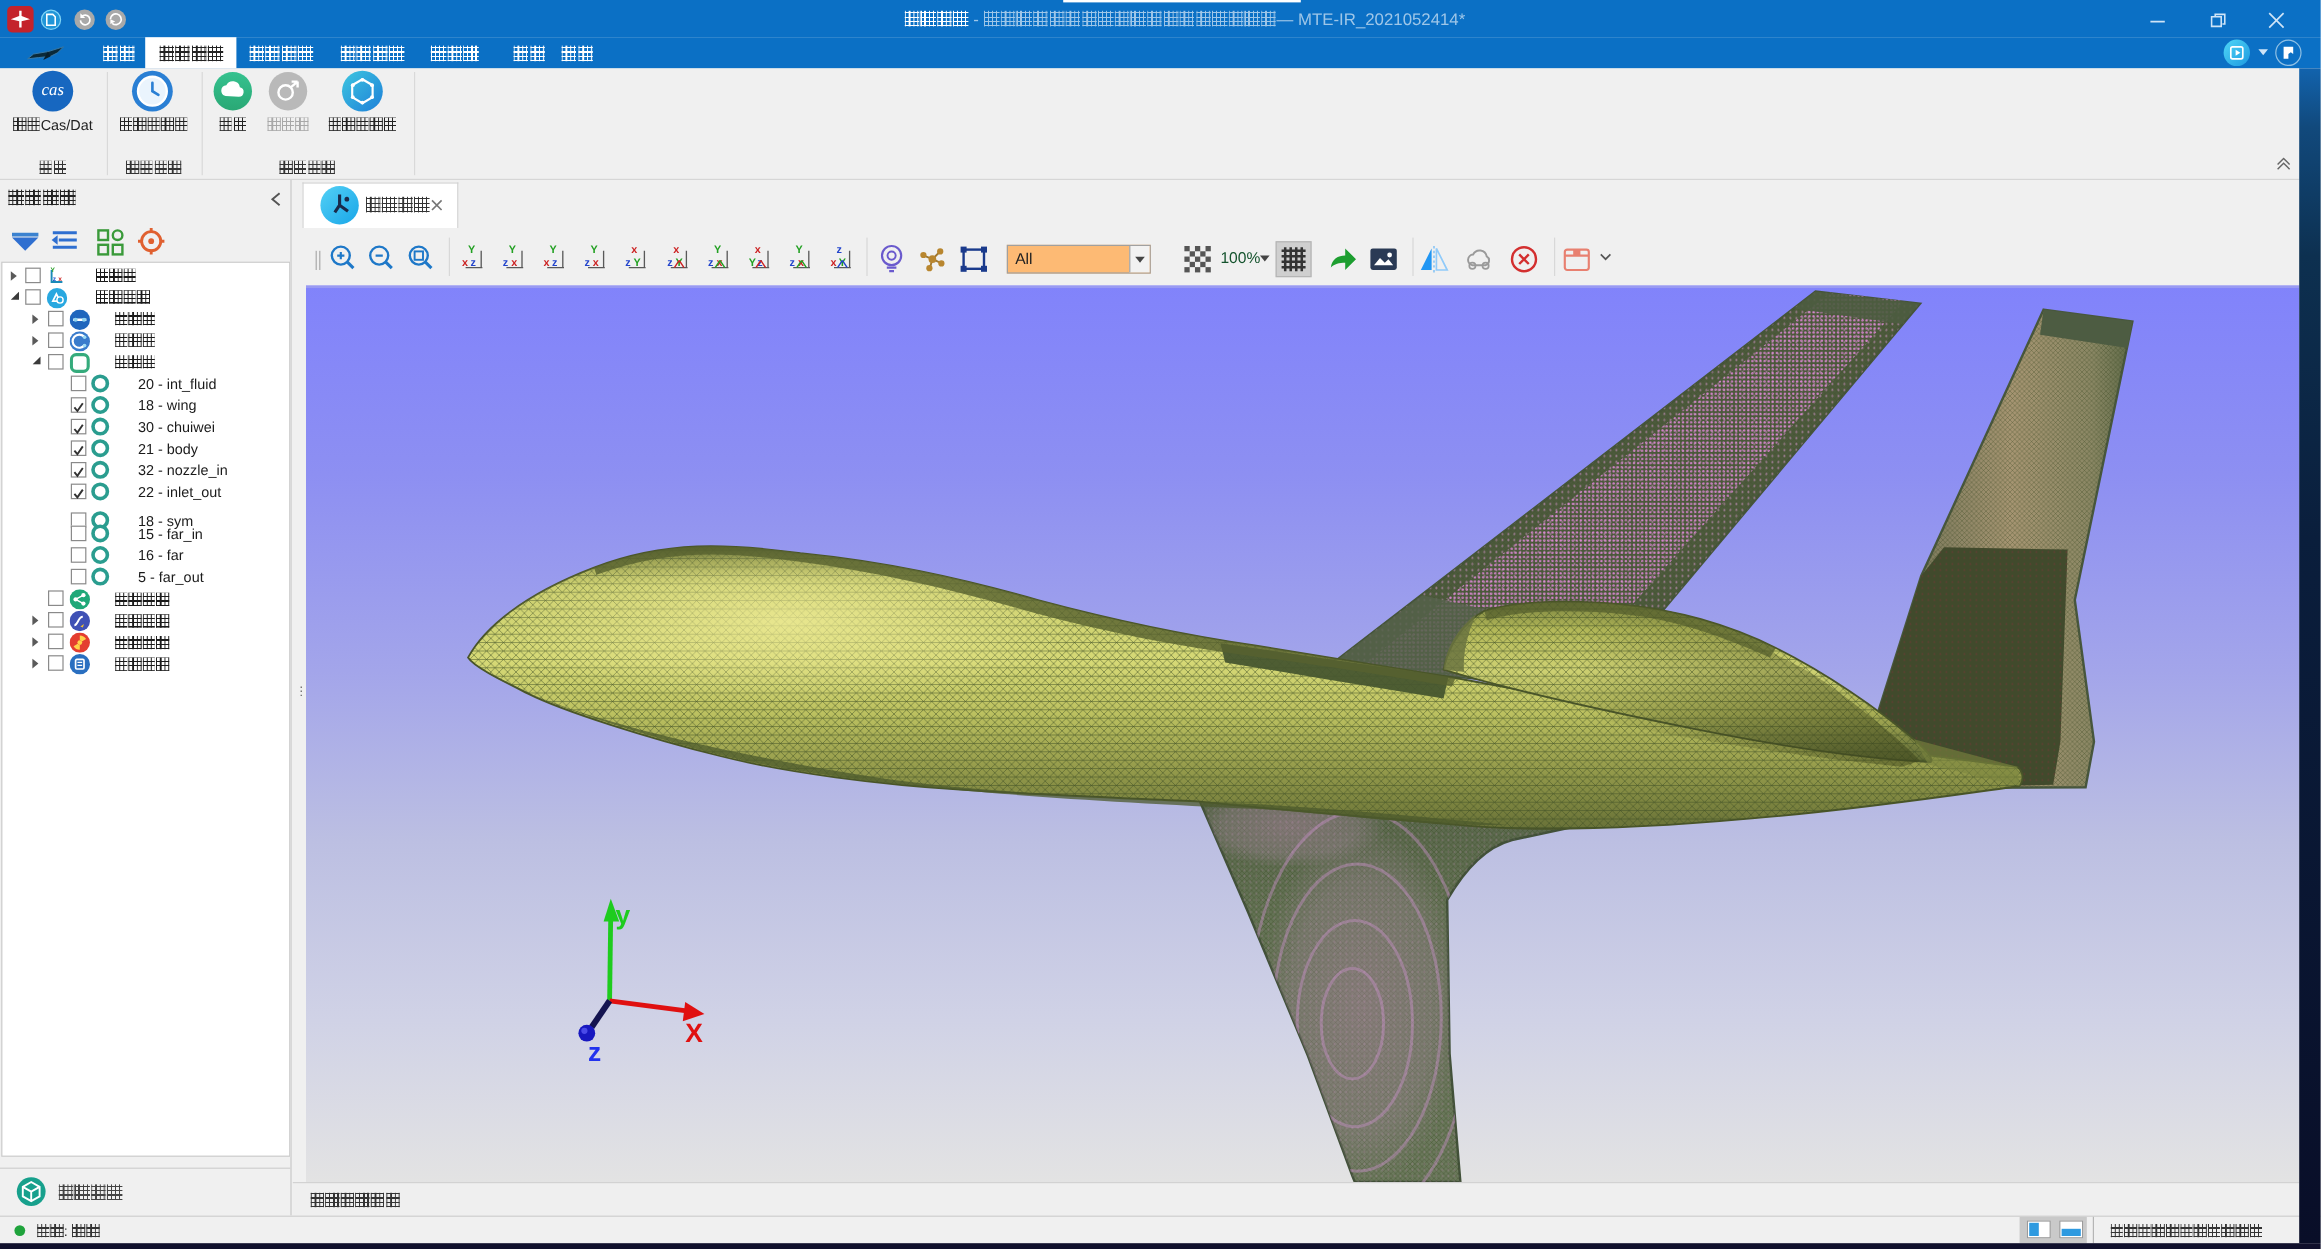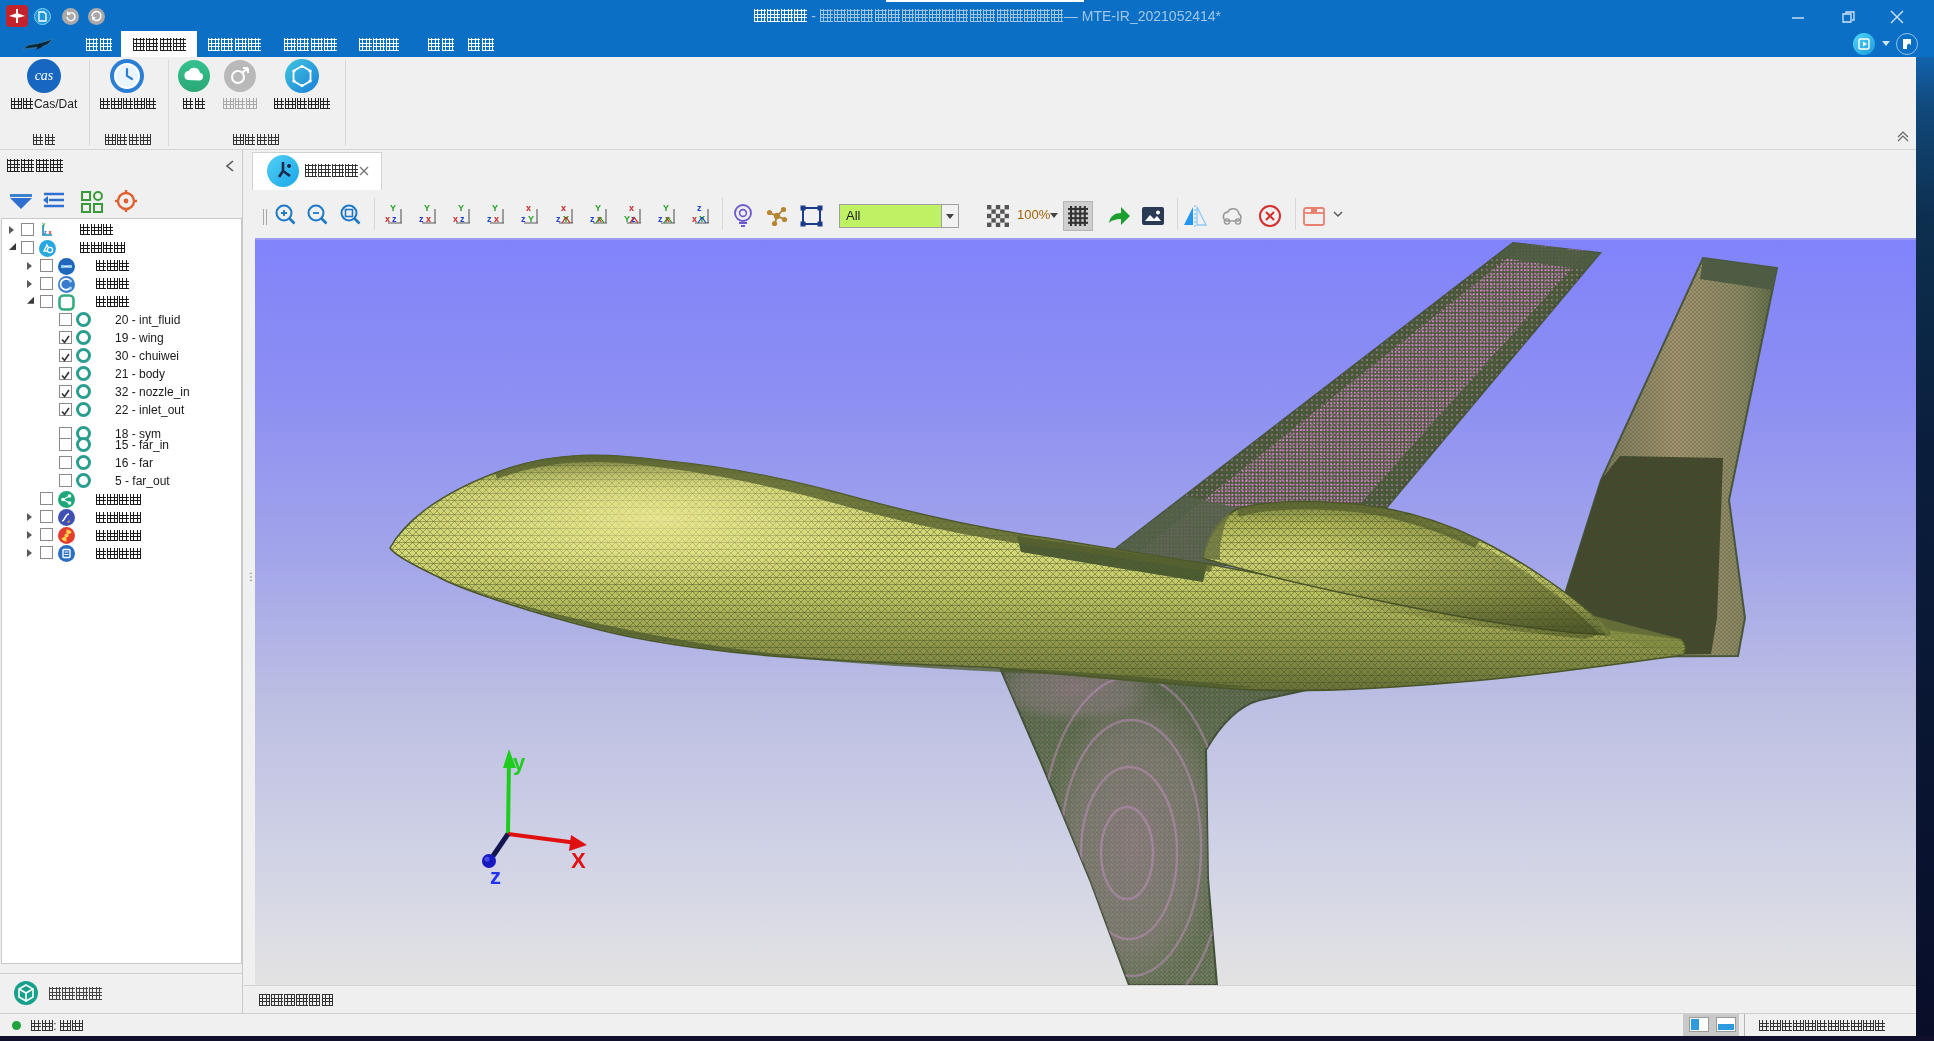--- a/index.html
+++ b/index.html
@@ -204,21 +204,21 @@
 <div class="trow" style="top:91.8px">
         <div class="cb" style="left:57px"></div>
         <div class="ring" style="left:74px"></div>
         <div class="abs" style="left:113px">20 - int_fluid</div>
       </div>
 <div class="trow" style="top:109.7px">
         <div class="cb" style="left:57px"><svg width="11" height="11" viewBox="0 0 11 11">
             <path d="M2 5.5l2.5 3L9 2" fill="none" stroke="#333" stroke-width="1.6"></path>
           </svg></div>
         <div class="ring" style="left:74px"></div>
-        <div class="abs" style="left:113px">19 - wing</div>
+        <div class="abs" style="left:113px">18 - wing</div>
       </div>
 <div class="trow" style="top:127.7px">
         <div class="cb" style="left:57px"><svg width="11" height="11" viewBox="0 0 11 11">
             <path d="M2 5.5l2.5 3L9 2" fill="none" stroke="#333" stroke-width="1.6"></path>
           </svg></div>
         <div class="ring" style="left:74px"></div>
         <div class="abs" style="left:113px">30 - chuiwei</div>
       </div>
 <div class="trow" style="top:145.6px">
         <div class="cb" style="left:57px"><svg width="11" height="11" viewBox="0 0 11 11">
@@ -325,25 +325,25 @@
       <path d="M2 2l8 8M10 2l-8 8" stroke="#777" stroke-width="1.4"></path>
     </svg>
 </div>
 <div class="abs vtoolbar" id="vtb">
  <div class="abs" style="left:19px;top:19px;width:1px;height:16px;background:#aaa"></div>
  <div class="abs" style="left:22px;top:19px;width:1px;height:16px;background:#aaa"></div>
  <div class="abs" style="left:130px;top:8px;width:1px;height:32px;background:#d8d8d8"></div>
  <div class="abs" style="left:478px;top:8px;width:1px;height:32px;background:#d8d8d8"></div>
  <div class="abs" style="left:933px;top:8px;width:1px;height:32px;background:#d8d8d8"></div>
  <div class="abs" style="left:1051px;top:8px;width:1px;height:32px;background:#d8d8d8"></div>
- <div class="abs" style="left:595px;top:14px;width:120px;height:24px;background:#bef264;border:1px solid #a0a0a0;font-size:13px;color:#222;line-height:22px;padding-left:6px">All</div>
+ <div class="abs" style="left:595px;top:14px;width:120px;height:24px;background:#fdba74;border:1px solid #a0a0a0;font-size:13px;color:#222;line-height:22px;padding-left:6px">All</div>
  <div class="abs" style="left:697px;top:15px;width:17px;height:22px;background:#f2f2f2;border-left:1px solid #a0a0a0">
   <div class="abs" style="left:4px;top:9px;border-left:4px solid transparent;border-right:4px solid transparent;border-top:5px solid #444"></div>
     </div>
- <div class="abs" style="left:773px;top:17px;font-size:13px;color:#a16207">100%</div>
+ <div class="abs" style="left:773px;top:17px;font-size:13px;color:#14532d">100%</div>
  <div class="abs" style="left:806px;top:23px;border-left:4px solid transparent;border-right:4px solid transparent;border-top:5px solid #444"></div>
  <div class="abs" style="left:819px;top:11px;width:30px;height:30px;background:#cfcfcf;border:1px solid #b5b5b5"></div>
 <svg class="abs" style="left:28px;top:12px" width="28" height="28" viewBox="0 0 28 28">
 <circle cx="12" cy="11" r="7.5" fill="none" stroke="#1e78c8" stroke-width="2"></circle>
 <path d="M17.5 16.5l5 5" stroke="#1e78c8" stroke-width="2.6"></path>
       <path d="M12 8v6M9 11h6" stroke="#1e78c8" stroke-width="1.8"></path>
     </svg>
 <svg class="abs" style="left:60px;top:12px" width="28" height="28" viewBox="0 0 28 28">
 <circle cx="12" cy="11" r="7.5" fill="none" stroke="#1e78c8" stroke-width="2"></circle>
 <path d="M17.5 16.5l5 5" stroke="#1e78c8" stroke-width="2.6"></path>

